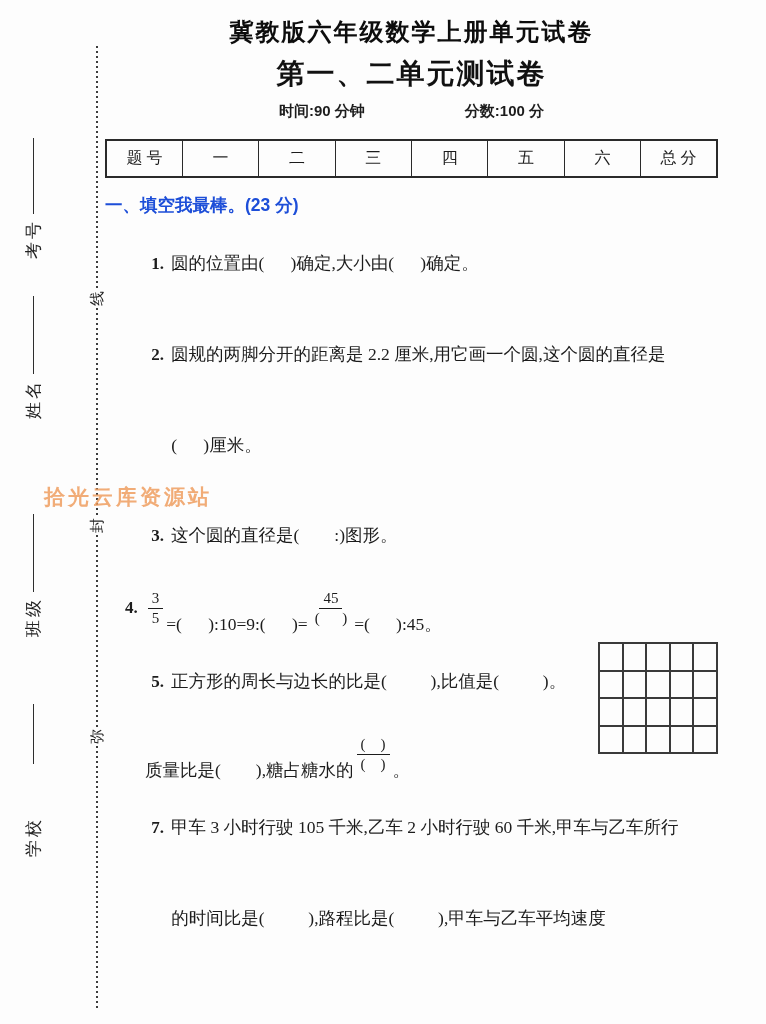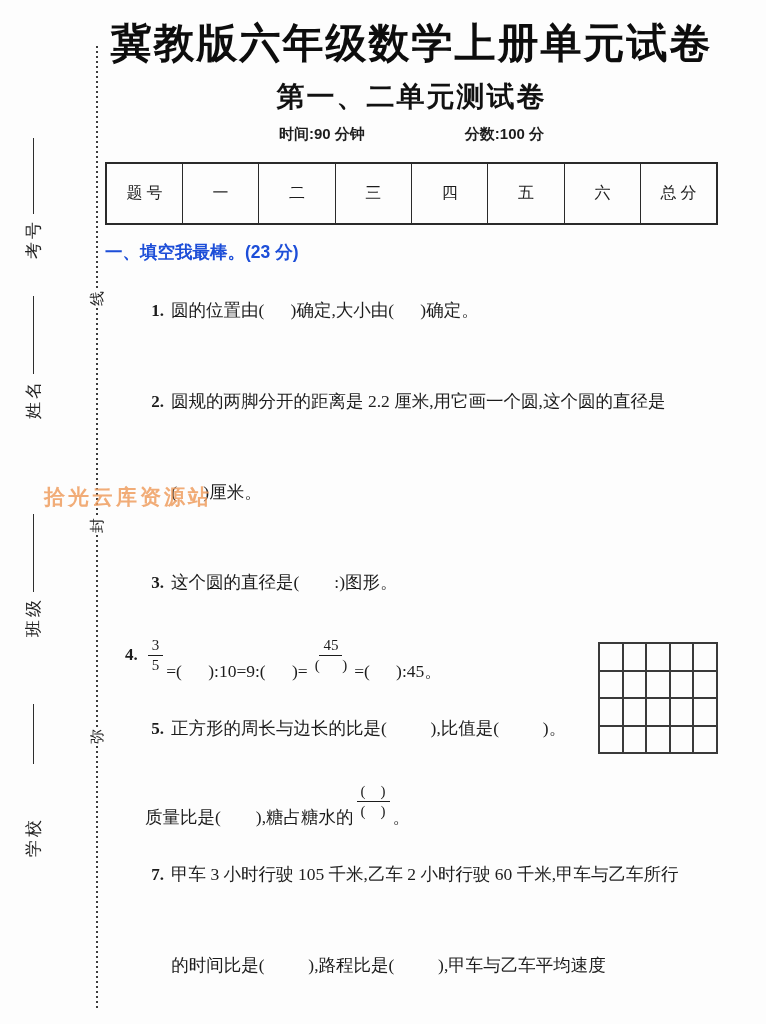--- a/index.html
+++ b/index.html
@@ -28,36 +28,36 @@
   .watermark{
     position:absolute;left:44px;top:483px;
     font-family:"Liberation Sans","DejaVu Sans",sans-serif;
     font-weight:bold;font-size:21px;letter-spacing:3px;
     color:#ef9e60;opacity:.85;z-index:5;
   }
   
   .main{position:absolute;left:105px;top:16px;width:613px;}
   .doc-title{
     font-family:"Liberation Sans","DejaVu Sans",sans-serif;font-weight:900;
-    font-size:41px;text-align:center;letter-spacing:2px;color:#0d0d0d;
+    font-size:24px;text-align:center;letter-spacing:2px;color:#0d0d0d;
   }
   .paper-title{
     font-family:"Liberation Sans","DejaVu Sans",sans-serif;font-weight:900;
     font-size:28px;text-align:center;letter-spacing:2px;margin-top:7px;color:#111;
   }
   .info-row{
     display:flex;justify-content:center;gap:100px;margin-top:9px;
     font-family:"Liberation Sans","DejaVu Sans",sans-serif;font-weight:bold;font-size:15px;
   }
   
   table.score{
     width:100%;border-collapse:collapse;table-layout:fixed;margin-top:18px;
     border:2px solid #2a2a2a;font-size:16px;text-align:center;
   }
-  table.score td{border:1.4px solid #2a2a2a;height:27px;padding:16px;}
+  table.score td{border:1.4px solid #2a2a2a;height:27px;padding:4px;}
   
   .sec-heading{
     font-family:"Liberation Sans","DejaVu Sans",sans-serif;font-weight:900;
     font-size:17.5px;margin-top:14px;line-height:26px;color:#1d4ed8;
   }
   .q-first{padding-left:20px;line-height:30px;font-size:17.5px;white-space:pre-wrap;}
   .q-cont{padding-left:40px;line-height:30px;font-size:17.5px;white-space:pre-wrap;}
   .q-tall{display:flex;align-items:center;min-height:46px;line-height:1.3;}
   .qno{font-weight:bold;margin-right:7px;font-size:17px;}
   .qtext{white-space:pre-wrap;margin-top:32px;}

